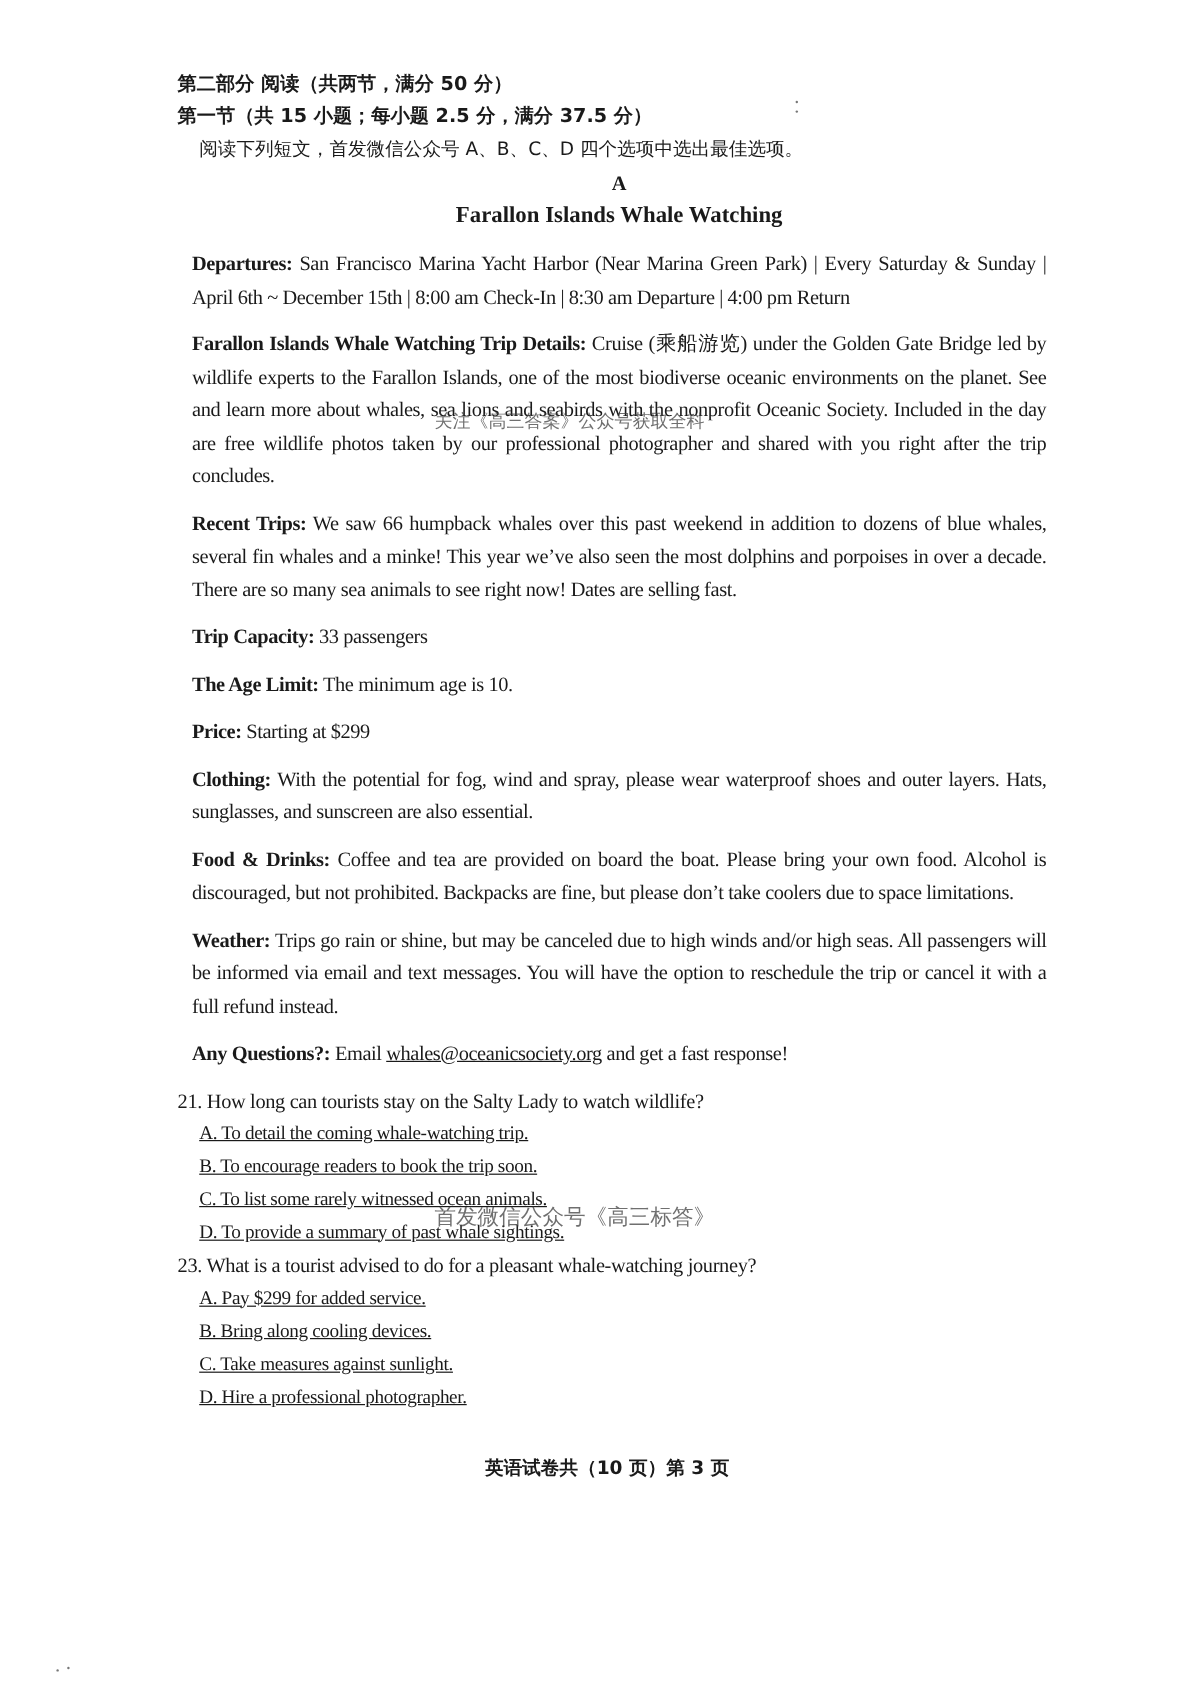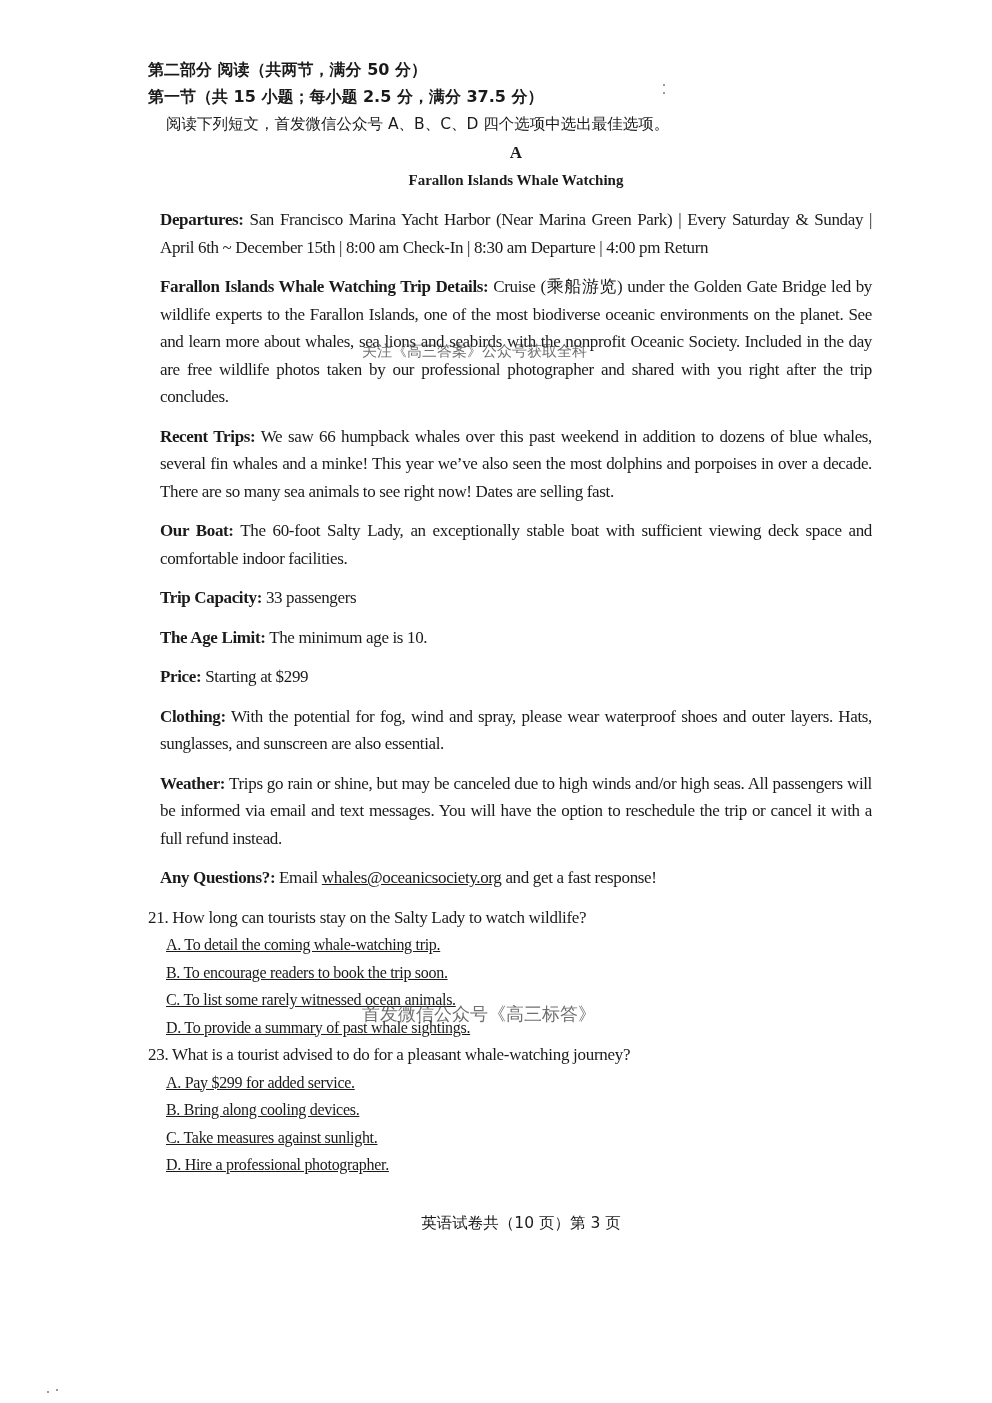--- a/index.html
+++ b/index.html
@@ -5,57 +5,57 @@
   html, body { margin: 0; padding: 0; background: #ffffff; }
   body {
     width: 992px; height: 1403px; position: relative; overflow: hidden;
     font-family: "Liberation Serif", "DejaVu Serif", serif;
     color: #1a1a1a;
   }
   .page { position: absolute; left: 148px; top: 56px; width: 736px; }
   .hdr { font-weight: bold; font-size: 16px; line-height: 27px; font-family: "DejaVu Sans", "Liberation Sans", sans-serif; }
   .instr { font-size: 15.5px; line-height: 29px; padding-left: 18px; font-family: "DejaVu Sans", sans-serif; }
   .sec-letter { text-align: center; font-weight: bold; font-size: 17px; line-height: 27px; margin-top: 0px; }
-  .title { text-align: center; font-weight: bold; font-size: 15px; line-height: 28px; }
+  .title { text-align: center; font-weight: bold; font-size: 19px; line-height: 28px; }
   .para { font-size: 17px; line-height: 27.5px; text-align: justify; margin: 12px; letter-spacing: -0.35px; }
   .para b { font-weight: bold; }
   .para .link { text-decoration: underline; }
   .q { font-size: 17px; line-height: 27.5px; margin: 0; letter-spacing: -0.3px; }
   .opt { font-size: 16px; line-height: 27.5px; margin: 0; padding-left: 18px; letter-spacing: -0.3px; text-decoration: underline; }
   .opt-row { display: flex; padding-left: 18px; font-size: 17px; line-height: 27.5px; letter-spacing: -0.3px; }
   .opt-row span { display: inline-block; }
   .opt-row .c0 { width: 156px; }
   .opt-row .c1 { width: 173px; }
   .opt-row .c2 { width: 173px; }
   .footer { position: absolute; top: 1213px; left: 0; width: 992px; text-align: center; font-size: 15.5px; font-family: "DejaVu Sans", sans-serif; }
-  .footer .wrap { position: relative; left: 25px; }
+  .footer .wrap { position: relative; left: 10px; font-weight: bold; }
   .wm { position: absolute; color: #404040; font-size: 15px; font-family: "DejaVu Sans", sans-serif; opacity: 0.75; white-space: nowrap; pointer-events: none; }
   .wm1 { left: 362px; top: 342px; }
   .wm2 { left: 362px; top: 1002px; font-size: 18px; text-align: right; }
   .speck { position: absolute; width: 2px; height: 2px; background: #777; border-radius: 1px; }
 </style>
 </head>
 <body>
 
 <div class="page">
   <div class="hdr">第二部分 阅读（共两节，满分 50 分）</div>
   <div class="hdr">第一节（共 15 小题；每小题 2.5 分，满分 37.5 分）</div>
   <div class="instr">阅读下列短文，首发微信公众号 A、B、C、D 四个选项中选出最佳选项。</div>
 
   <div class="sec-letter">A</div>
   <div class="title">Farallon Islands Whale Watching</div>
 
   <p class="para"><b>Departures:</b><span> San Francisco Marina Yacht Harbor (Near Marina Green Park) | Every Saturday &amp; Sunday | April 6th ~ December 15th | 8:00 am Check-In | 8:30 am Departure | 4:00 pm Return</span></p>
   <p class="para"><b>Farallon Islands Whale Watching Trip Details:</b><span> Cruise (乘船游览) under the Golden Gate Bridge led by wildlife experts to the Farallon Islands, one of the most biodiverse oceanic environments on the planet. See and learn more about whales, sea lions and seabirds with the nonprofit Oceanic Society. Included in the day are free wildlife photos taken by our professional photographer and shared with you right after the trip concludes.</span></p>
   <p class="para"><b>Recent Trips:</b><span> We saw 66 humpback whales over this past weekend in addition to dozens of blue whales, several fin whales and a minke! This year we’ve also seen the most dolphins and porpoises in over a decade. There are so many sea animals to see right now! Dates are selling fast.</span></p>
-  <p class="para"><b>Our Boat:</b><span> The 60-foot Salty Lady, an exceptionally stable boat with sufficient viewing deck space and comfortable indoor facilities.</span></p>
   <p class="para"><b>Trip Capacity:</b><span> 33 passengers</span></p>
   <p class="para"><b>The Age Limit:</b><span> The minimum age is 10.</span></p>
   <p class="para"><b>Price:</b><span> Starting at $299</span></p>
   <p class="para"><b>Clothing:</b><span> With the potential for fog, wind and spray, please wear waterproof shoes and outer layers. Hats, sunglasses, and sunscreen are also essential.</span></p>
+  <p class="para"><b>Food &amp; Drinks:</b><span> Coffee and tea are provided on board the boat. Please bring your own food. Alcohol is discouraged, but not prohibited. Backpacks are fine, but please don’t take coolers due to space limitations.</span></p>
   <p class="para"><b>Weather:</b><span> Trips go rain or shine, but may be canceled due to high winds and/or high seas. All passengers will be informed via email and text messages. You will have the option to reschedule the trip or cancel it with a full refund instead.</span></p>
   <p class="para"><b>Any Questions?:</b><span> Email </span><span class="link">whales@oceanicsociety.org</span><span> and get a fast response!</span></p>
 
   <p class="q">21. How long can tourists stay on the Salty Lady to watch wildlife?</p>
 
   <p class="opt">A. To detail the coming whale-watching trip.</p>
   <p class="opt">B. To encourage readers to book the trip soon.</p>
   <p class="opt">C. To list some rarely witnessed ocean animals.</p>
   <p class="opt">D. To provide a summary of past whale sightings.</p>
 

